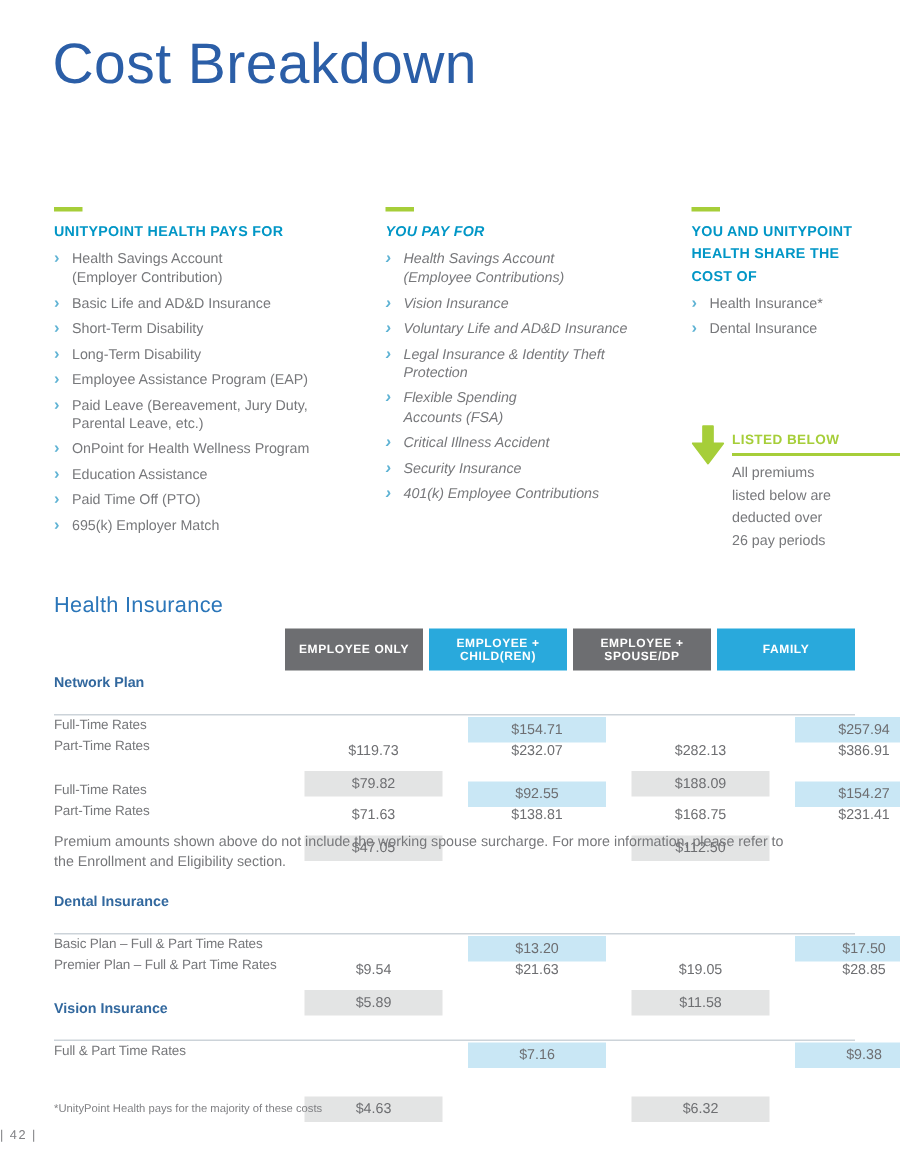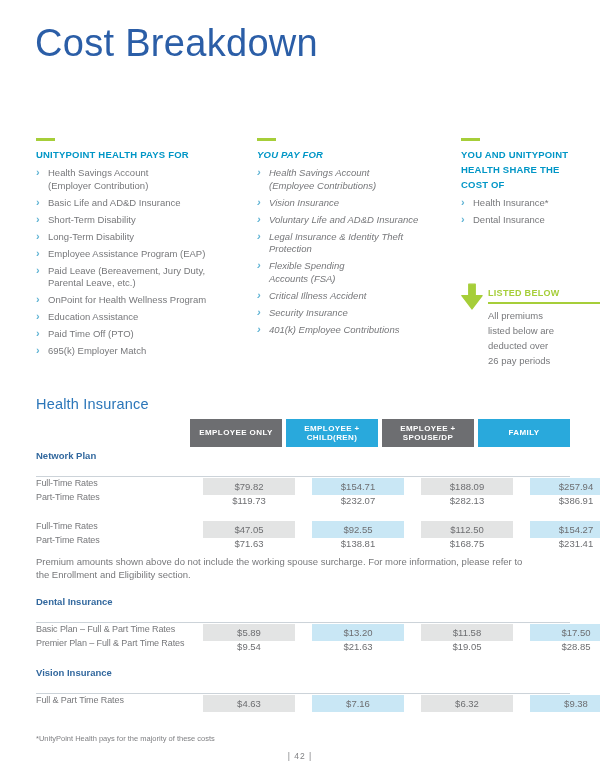--- a/index.html
+++ b/index.html
@@ -83,32 +83,32 @@
   .prow{display:flex;align-items:flex-start;height:14px;gap:13px;}
   .plabel{
     width:154px;flex:0 0 154px;font-size:9px;letter-spacing:-.1px;
     color:var(--body_gray);white-space:nowrap;
   }
   .vcell{
     width:92px;flex:0 0 92px;height:17px;margin-right:4px;line-height:17px;
     text-align:center;font-size:9.5px;color:var(--value_gray);
   }
   .vcell:last-child{margin-right:0;}
-  .cgray{background:var(--cell_gray);}
+  .cgray{background:var(--cell_gray);margin-top:36px;}
   .cblue{background:var(--cell_blue);}
   .note{
     margin:7px 0 0 0;font-size:9.5px;line-height:12.5px;
     color:var(--body_gray);white-space:pre-line;
   }
   .footnote{
     position:absolute;left:36px;top:734px;margin:0;
     font-size:7.5px;color:var(--foot_gray);
   }
   .pagenum{
-    position:absolute;left:0;right:0;top:751px;margin:0;text-align:center;
+    position:absolute;left:0;right:0;top:751px;margin:0;
     font-size:8.5px;color:var(--foot_gray);letter-spacing:1px;
   }
 </style>
 </head>
 <body>
 
 <div class="page">
 
   <h1 class="title">Cost Breakdown</h1>
 

